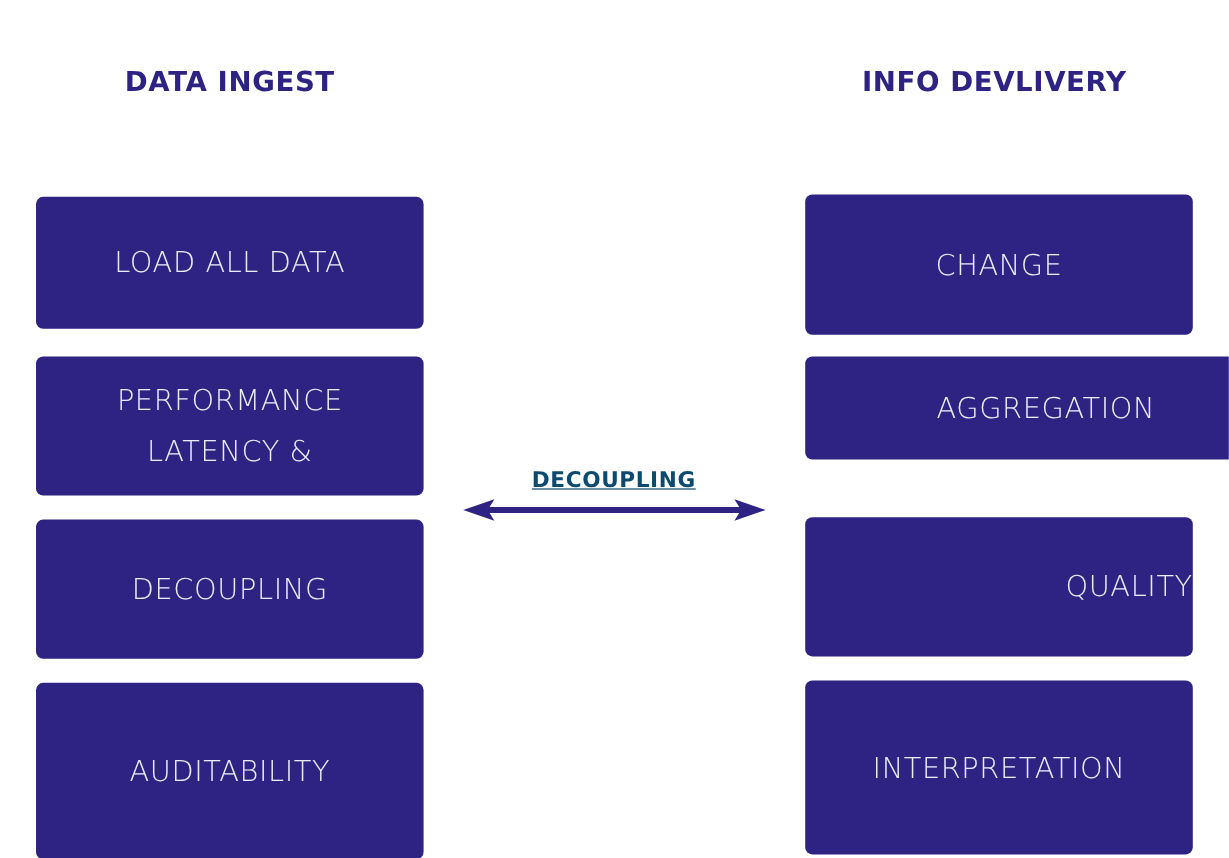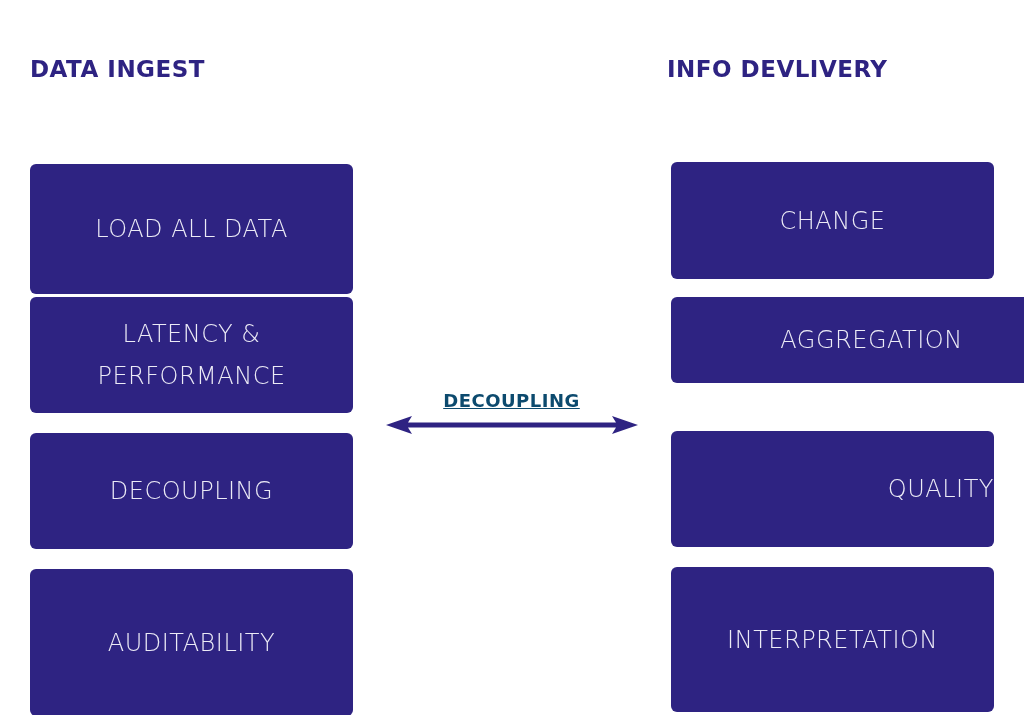--- a/index.html
+++ b/index.html
@@ -1,40 +1,40 @@
 <!DOCTYPE html>
 <html><head>
 <meta charset="utf-8">
 <style>
   html, body { margin:0; padding:0; }
   body { width:1024px; height:715px; background:#ffffff; position:relative; overflow:hidden;
          font-family: "DejaVu Sans", sans-serif; }
-  .col-title { position:absolute; top:56px; width:323px; text-align:left; color:#2e2382;
+  .col-title { position:absolute; top:56px; width:323px; text-align:center; color:#2e2382;
                font-family:"DejaVu Sans", sans-serif; font-weight:bold; font-size:23px; letter-spacing:0.5px; }
   .box { position:absolute; width:323px; background:#2e2382; border-radius:6px;
          display:flex; align-items:center; justify-content:center; text-align:center;
          color:#ecebf6; font-family:"DejaVu Sans", sans-serif; font-weight:200; font-size:24px;
          line-height:42px; letter-spacing:0.5px; }
   .arrow-label { position:absolute; left:386px; width:251px; top:390px; text-align:center;
                  color:#0c4a6e; font-family:"DejaVu Sans", sans-serif; font-weight:bold; font-size:18px; letter-spacing:0.5px;text-decoration:underline; }
   .arrow { position:absolute; left:384px; top:413px; }
 </style>
 </head>
 <body>
 
 <div class="col-title" style="left:30px;">DATA INGEST</div>
 <div class="col-title" style="left:667px;">INFO DEVLIVERY</div>
 
-<div class="box" style="left:30px; top:164px; height:130px;">
+<div class="box" style="left:30px; top:164px; height:110px;">
   <span>LOAD ALL DATA</span>
 </div>
 <div class="box" style="left:30px; top:297px; height:116px;">
   <div>
+    <div>PERFORMANCE</div>
     <div>LATENCY &amp;</div>
-    <div>PERFORMANCE</div>
   </div>
 </div>
 <div class="box" style="left:30px; top:433px; height:116px;">
   <span>DECOUPLING</span>
 </div>
 <div class="box" style="left:30px; top:569px; height:147px;">
   <span>AUDITABILITY</span>
 </div>
 
 <div class="box" style="left:671px; top:162px; height:117px;">

